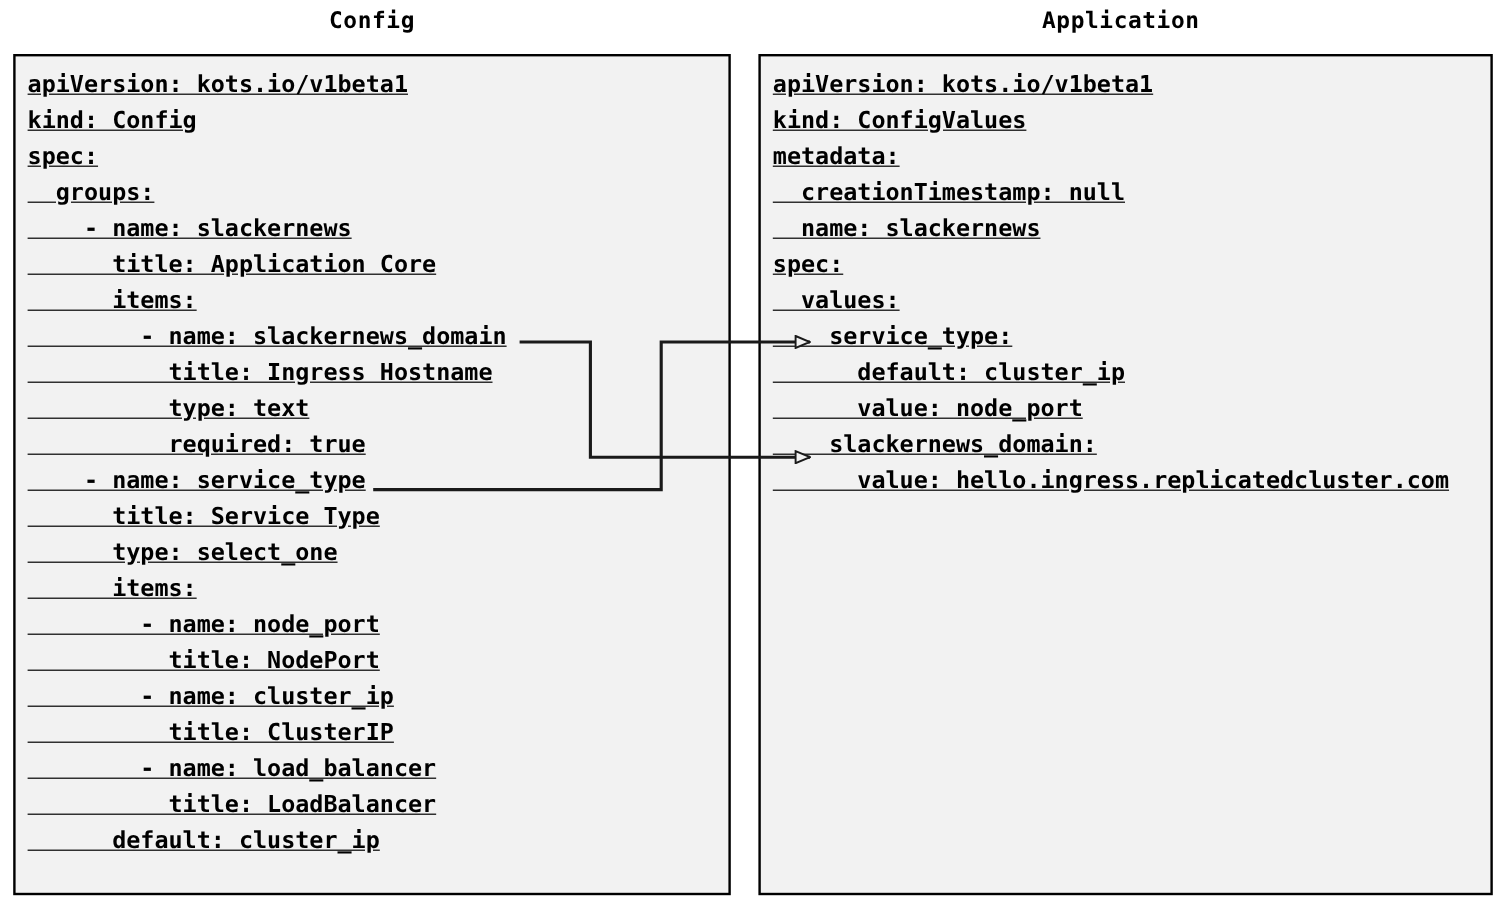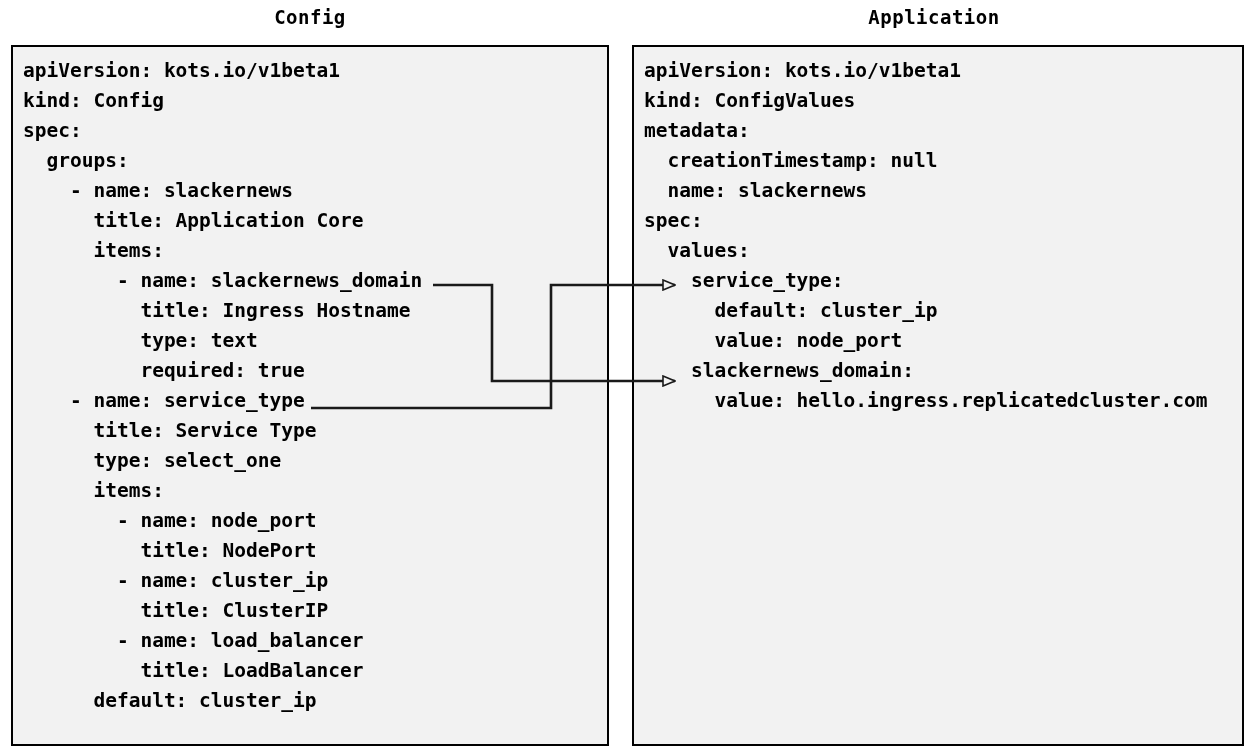--- a/index.html
+++ b/index.html
@@ -58,20 +58,21 @@
     color: #000000;
     white-space: pre;
     letter-spacing: 0px;
   }
   #yaml-config      { padding-left: 10px; }
   #yaml-configvalues{ padding-left: 10px; }
 
   .yaml-line {
     display: block;
     height: 30px;
+    text-decoration: underline;
   }
 
   
   #connectors {
     position: absolute;
     left: 0;
     top: 0;
     width: 1258px;
     height: 756px;
     pointer-events: none;

